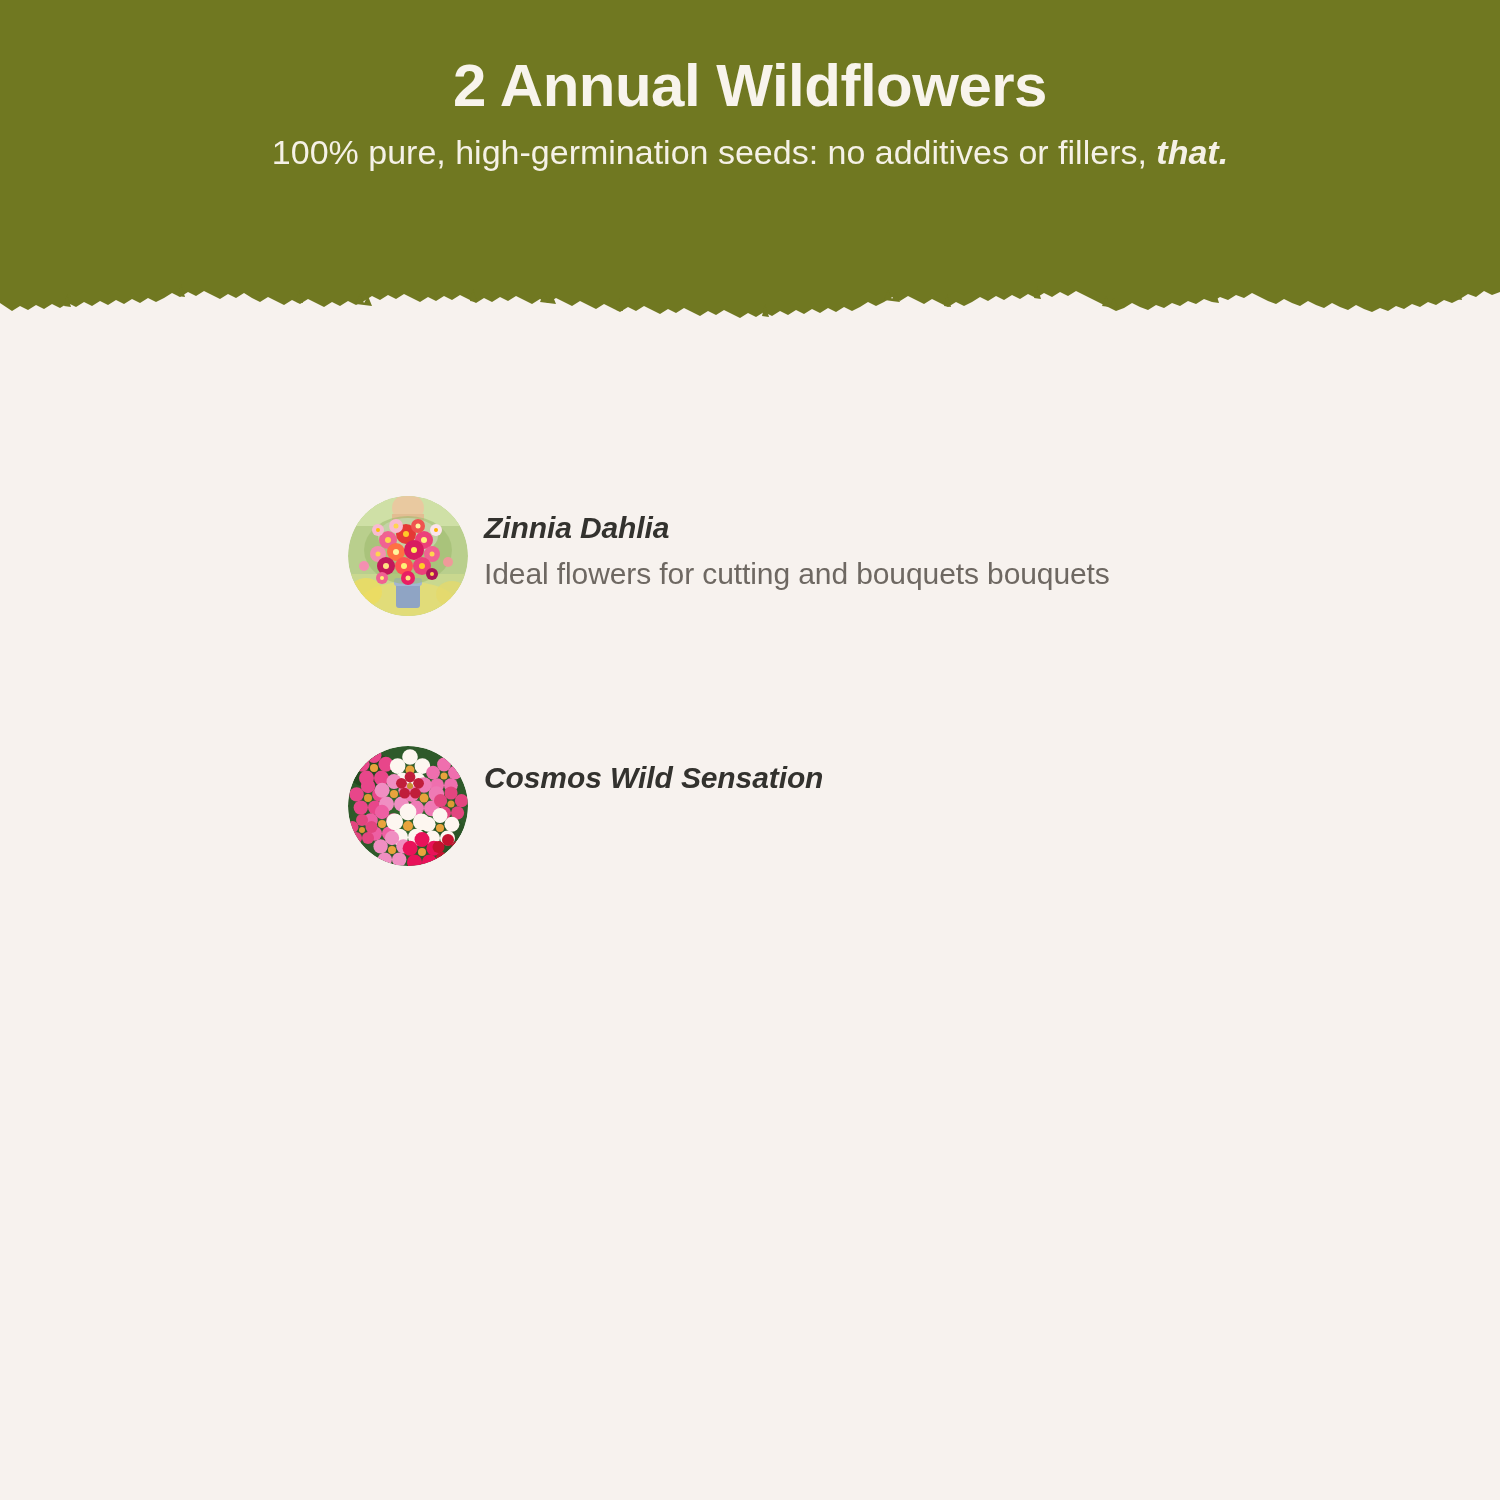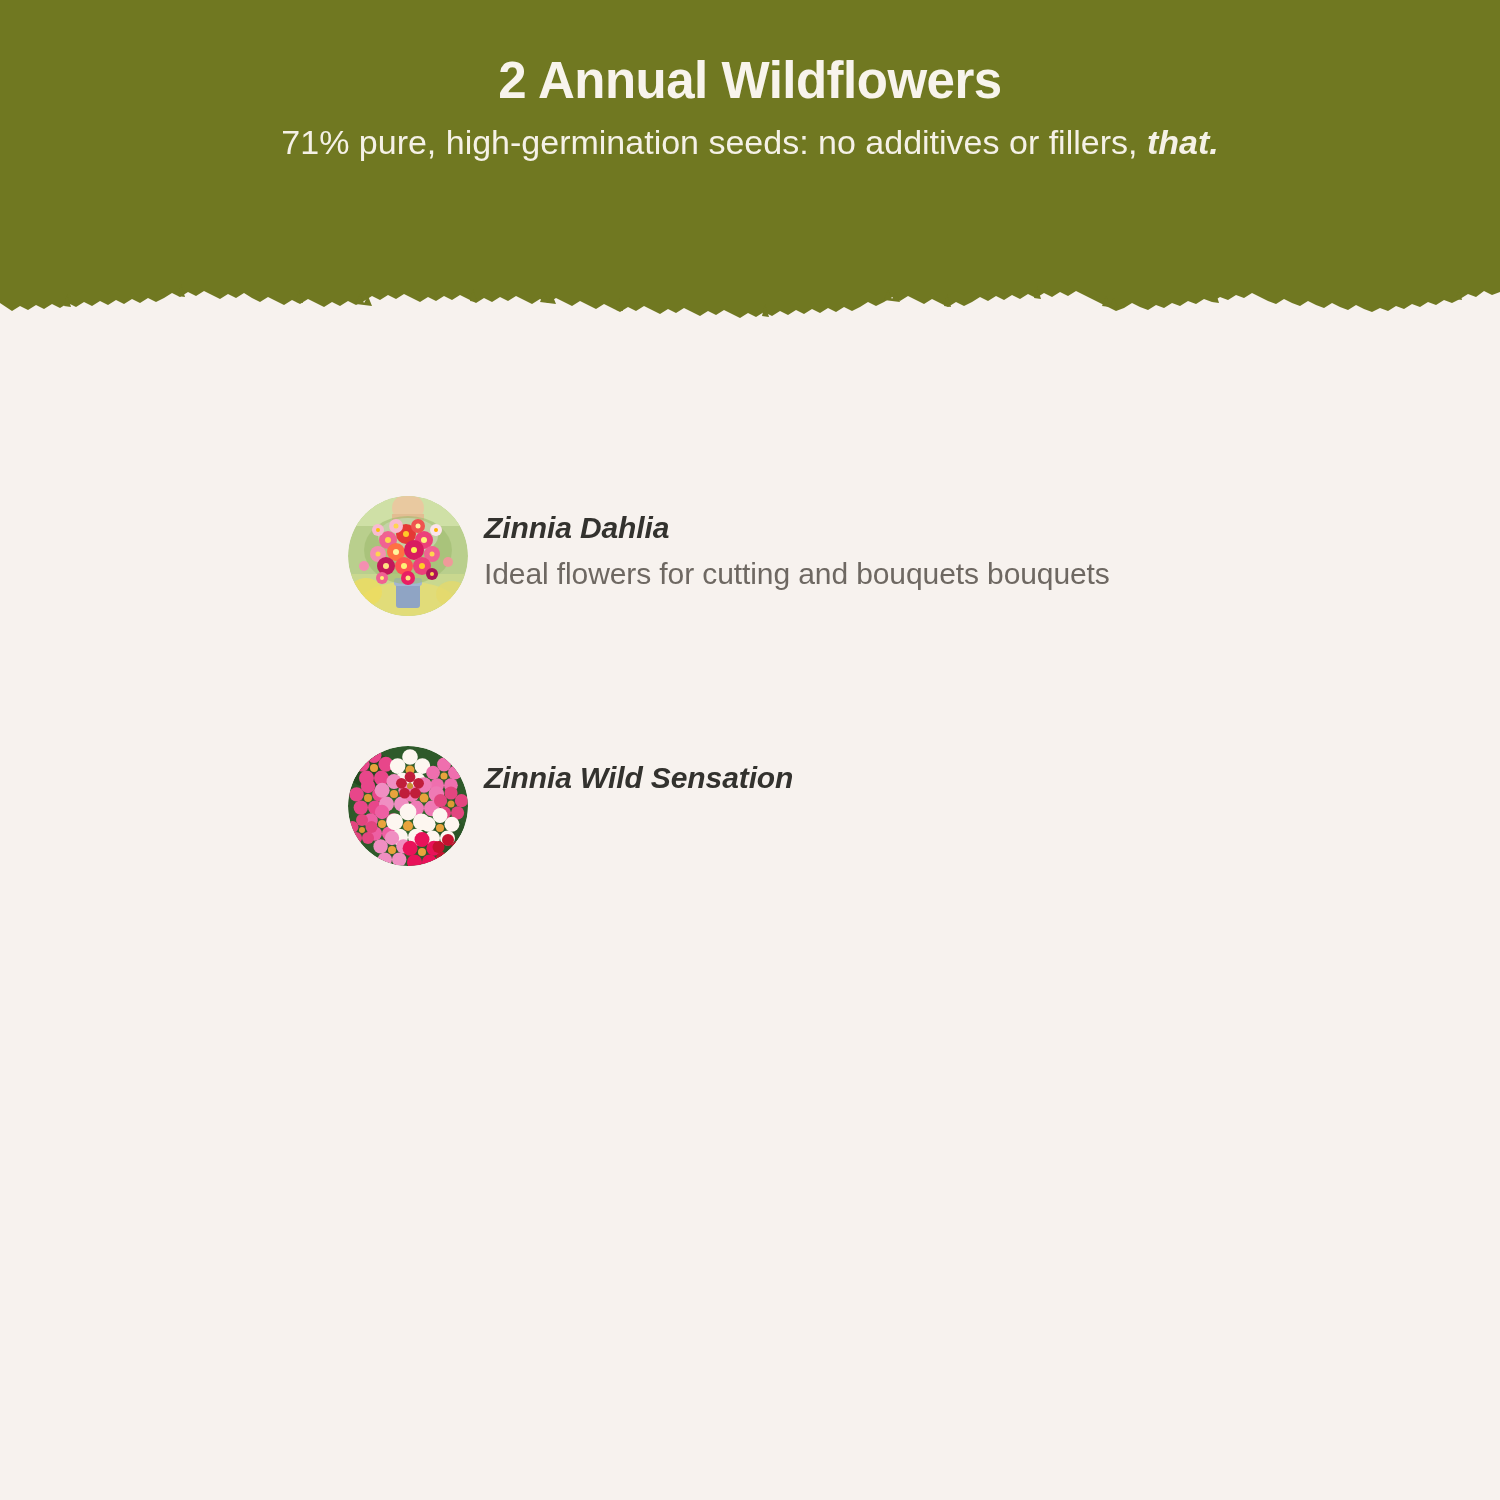--- a/index.html
+++ b/index.html
@@ -44,21 +44,21 @@
     position: absolute;
     top: 0;
     left: 0;
     width: 1500px;
     text-align: center;
     z-index: 3;
   }
 
   #hero-title {
     margin-top: 52px;
-    font-size: 51px;
+    font-size: 60px;
     font-weight: bold;
     color: #F8F4EC;
     letter-spacing: -0.5px;
     line-height: 1.12;
     white-space: nowrap;
   }
 
   #hero-subtitle {
     margin-top: 14px;
     font-size: 34px;
@@ -156,21 +156,21 @@
       <path fill="#707821" d="M1102,306 L1106,296 L1110,305 L1114,298 L1118,308 Z
         M884,300 L888,290 L892,299 L896,292 L900,302 Z
         M540,302 L544,292 L548,301 L552,294 L556,304 Z
         M356,304 L360,294 L364,303 L368,296 L372,306 Z"></path>
     </svg>
   </div>
 
   <div id="hero-text-block">
     <div id="hero-title">2 Annual Wildflowers</div>
     <div id="hero-subtitle">
-      <span>71% pure, high-germination seeds: no additives or fillers,</span>
+      <span>100% pure, high-germination seeds: no additives or fillers,</span>
       <span class="emphasis-word">that.</span>
     </div>
   </div>
 
 </div>
 
 <div id="feature-list">
 
   <div class="feature-row">
     <div class="feature-thumb">
@@ -329,17 +329,17 @@
             </g>
           <circle cx="74" cy="106" r="4" fill="#e8a33c"></circle>
 
           <g transform="translate(100,104) scale(1.0)" fill="#c4122f">
               <use href="#cosmoFlower"></use>
             </g>
         </g>
       </svg>
     </div>
     <div class="feature-text">
-      <div class="feature-name">Zinnia Wild Sensation</div>
+      <div class="feature-name">Cosmos Wild Sensation</div>
     </div>
   </div>
 
 </div>
 
 </body></html>

